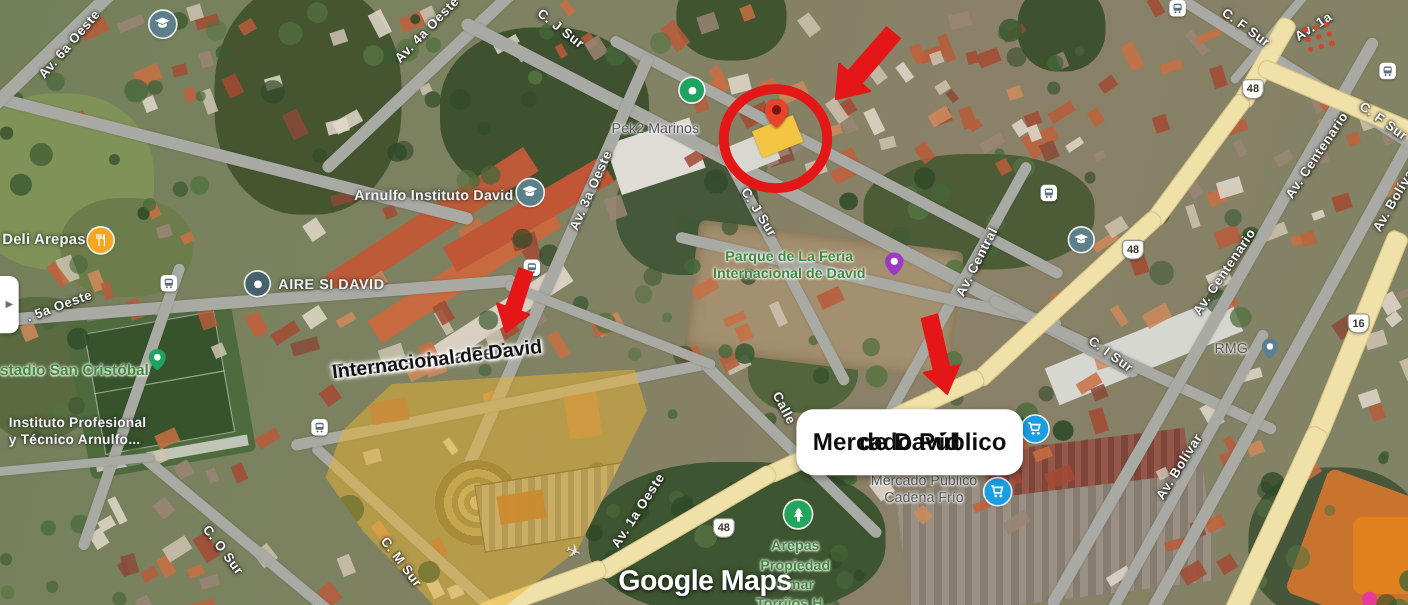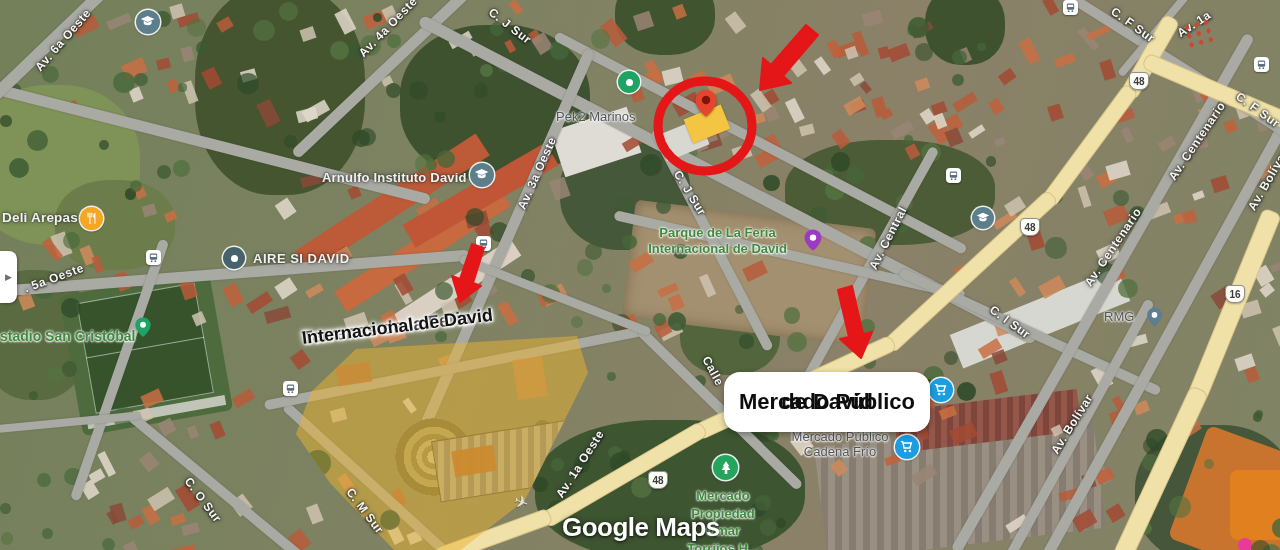--- a/index.html
+++ b/index.html
@@ -598,20 +598,24 @@
       </svg>
     </div>
 
   <div class="pin" style="left:132px;top:312px;width:22px;height:30px;color:var(--pin-green,#1ea362)">
       <svg viewBox="0 0 24 24">
         <use href="#i-pin"></use>
       </svg>
     </div>
   <div class="poig" style="left:0;top:328px;font-size:14px">stadio San Cristóbal</div>
 
+  <div style="left:8px;top:376px;line-height:16px">
+    <div class="poiw" style="position:static;font-size:12.5px">Instituto Profesional</div>
+    <div class="poiw" style="position:static;font-size:12.5px">y Técnico Arnulfo...</div>
+  </div>
 
   <div style="left:630px;top:225px;width:175px;text-align:center;line-height:16px">
     <div class="poig" style="position:static">Parque de La Feria</div>
     <div class="poig" style="position:static">Internacional de David</div>
   </div>
   <div class="pin" style="left:801px;top:224px;width:24px;height:32px;color:var(--pin-purple,#9d3ac2)">
       <svg viewBox="0 0 24 24">
         <use href="#i-pin"></use>
       </svg>
     </div>
@@ -637,21 +641,21 @@
         <use href="#i-pin"></use>
       </svg>
     </div>
 
   <div class="circ" style="left:713px;top:455px;width:25px;height:25px;background:#23a55e">
       <svg viewBox="0 0 24 24">
         <use href="#i-tree"></use>
       </svg>
     </div>
   <div style="left:668px;top:487px;width:110px;text-align:center;line-height:17.5px">
-    <div class="poig" style="position:static">Mercado</div>
+    <div class="poig" style="position:static">Arepas</div>
     <div class="poig" style="position:static">Propiedad</div>
     <div class="poig" style="position:static">Omar</div>
     <div class="poig" style="position:static">Torrijos H...</div>
   </div>
 
   <div class="circ" style="left:972px;top:207px;width:22px;height:22px;background:var(--school-slate,#5d7f8c)">
       <svg viewBox="0 0 24 24">
         <use href="#i-school"></use>
       </svg>
     </div>

